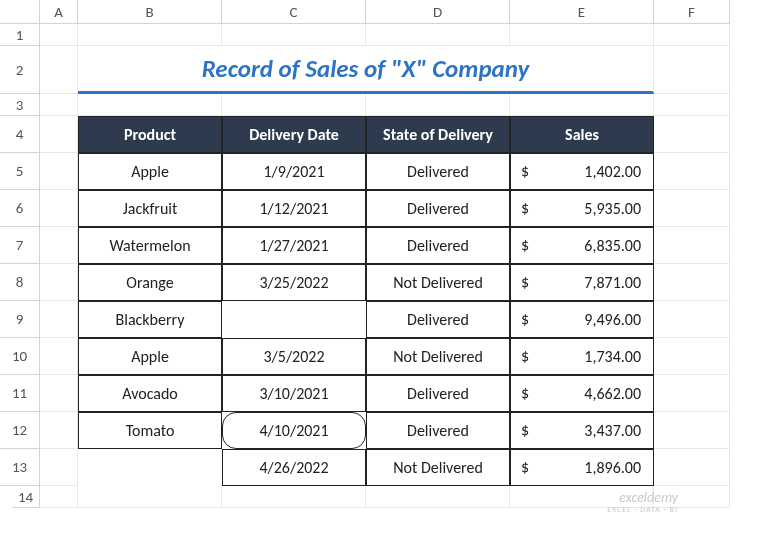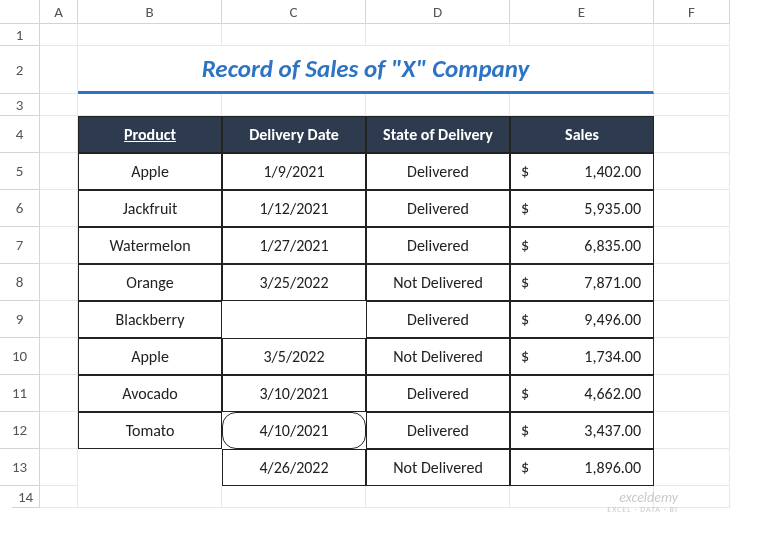--- a/index.html
+++ b/index.html
@@ -137,21 +137,21 @@
 
   <div class="title-row">Record of Sales of "X" Company</div>
   <div class="cell" style="grid-column:7;grid-row:3;"></div>
 
   <div class="cell" style="grid-column:3;grid-row:4;"></div>
   <div class="cell" style="grid-column:4;grid-row:4;"></div>
   <div class="cell" style="grid-column:5;grid-row:4;"></div>
   <div class="cell" style="grid-column:6;grid-row:4;"></div>
   <div class="cell" style="grid-column:7;grid-row:4;"></div>
 
-  <div class="cell hdr" style="grid-column:3;grid-row:5;text-decoration:underline;">Product</div>
+  <div class="cell hdr" style="grid-column:3;grid-row:5;">Product</div>
   <div class="cell hdr" style="grid-column:4;grid-row:5;">Delivery Date</div>
   <div class="cell hdr" style="grid-column:5;grid-row:5;">State of Delivery</div>
   <div class="cell hdr" style="grid-column:6;grid-row:5;">Sales</div>
   <div class="cell" style="grid-column:7;grid-row:5;"></div>
 
   <div class="cell tcell" style="grid-column:3;grid-row:6;">Apple</div>
   <div class="cell tcell" style="grid-column:4;grid-row:6;">1/9/2021</div>
   <div class="cell tcell" style="grid-column:5;grid-row:6;">Delivered</div>
   <div class="cell tcell sales-cell" style="grid-column:6;grid-row:6;">
       <span>$</span>

